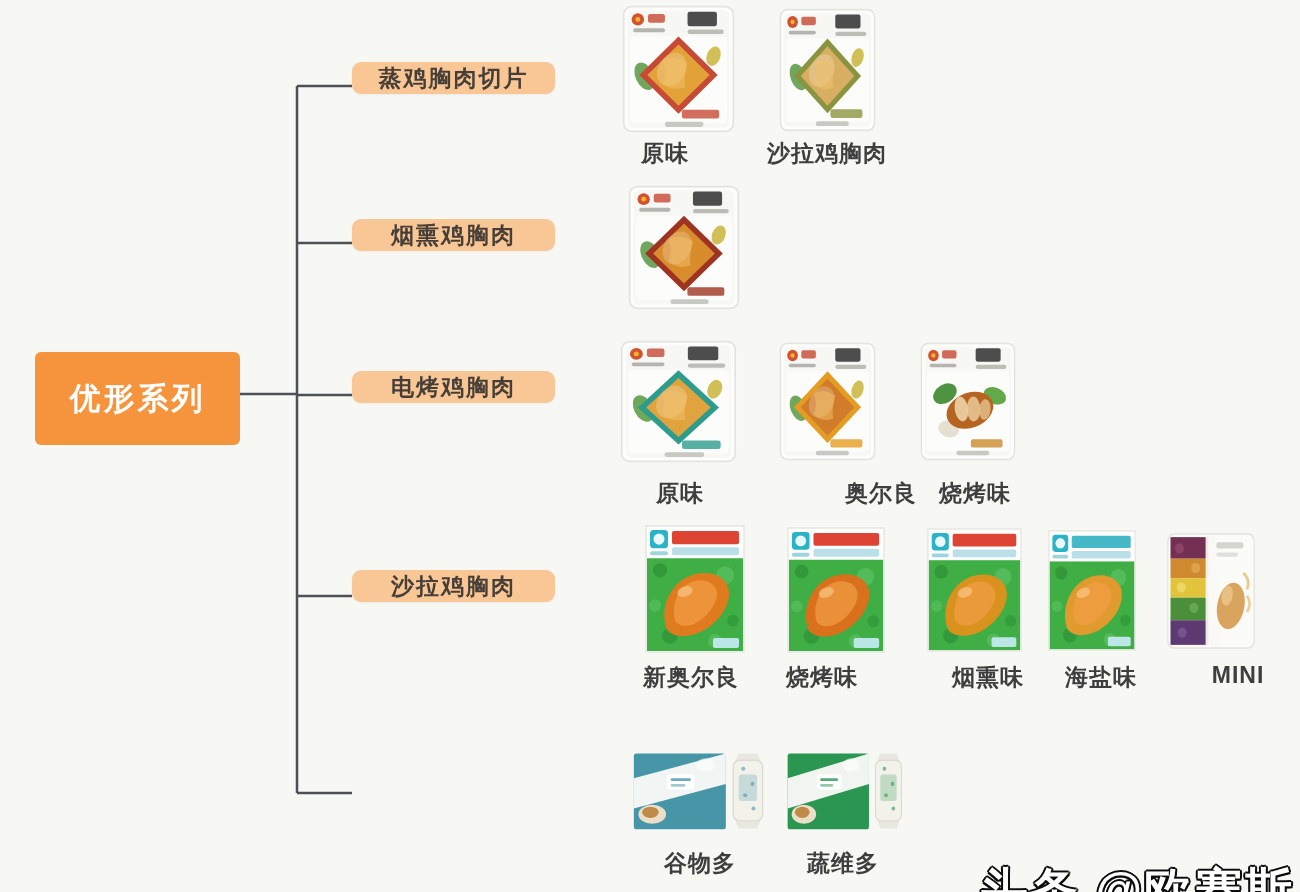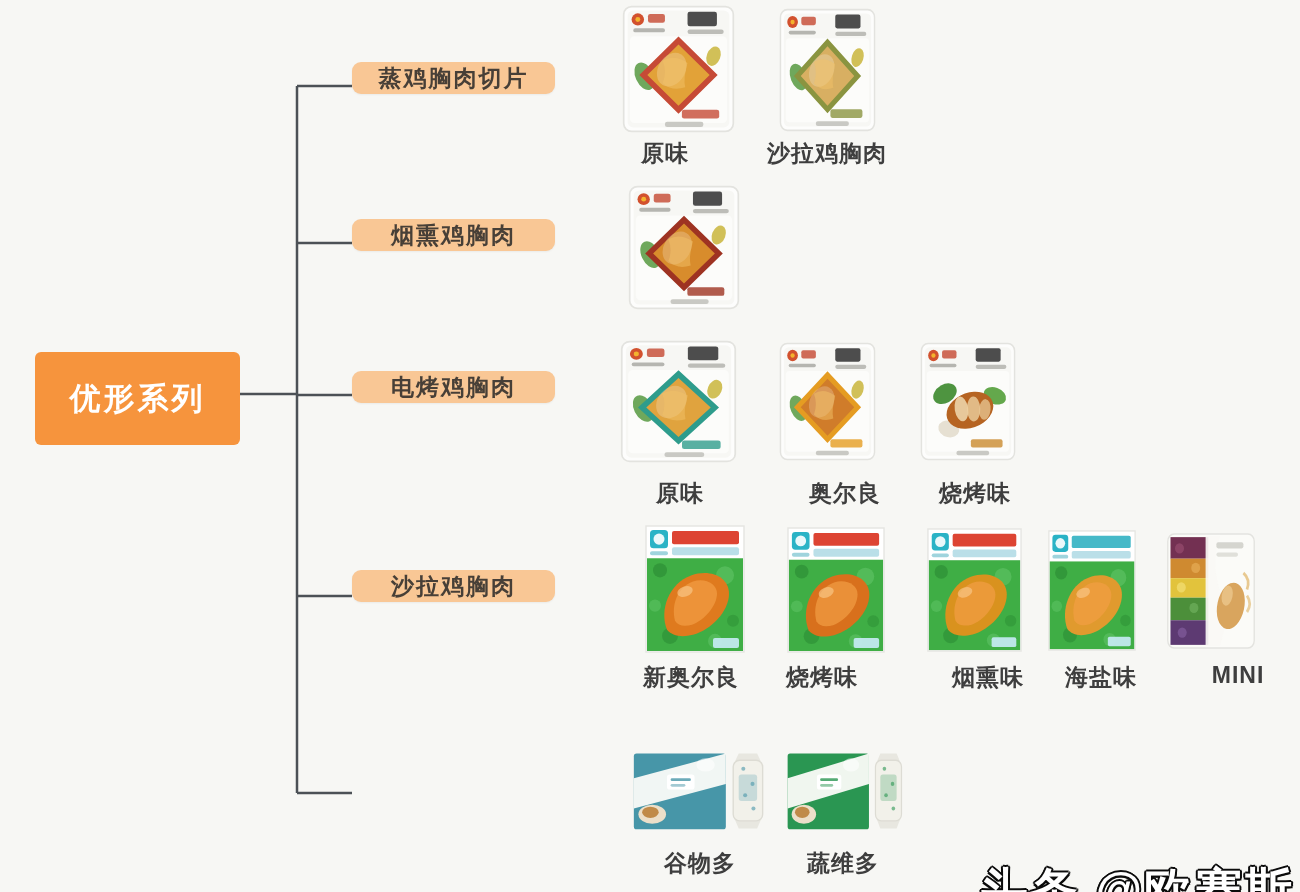--- a/index.html
+++ b/index.html
@@ -193,21 +193,21 @@
     <svg viewBox="0 0 100 115" preserveAspectRatio="none" style="--frame: #e59c22; --meat: #d07c2a;">
         <use href="#sym-pouch"></use>
       </svg>
   </div>
   <div class="product" style="left:920px;top:342px;width:96px;height:119px">
     <svg viewBox="0 0 100 115" preserveAspectRatio="none" style="--meat: #b66422;">
         <use href="#sym-pouch-sliced"></use>
       </svg>
   </div>
   <div class="caption" style="left:595px;top:478px">原味</div>
-  <div class="caption" style="left:760px;top:478px">奥尔良</div>
+  <div class="caption" style="left:796px;top:478px">奥尔良</div>
   <div class="caption" style="left:890px;top:478px">烧烤味</div>
 
   <div class="product" style="left:645px;top:525px;width:100px;height:128px">
     <svg viewBox="0 0 100 127" preserveAspectRatio="none" style="--title: #dd4433; --meat2: #df7a1e;">
         <use href="#sym-salad"></use>
       </svg>
   </div>
   <div class="product" style="left:787px;top:527px;width:98px;height:126px">
     <svg viewBox="0 0 100 127" preserveAspectRatio="none" style="--title: #dd4433; --meat2: #d8701c;">
         <use href="#sym-salad"></use>

